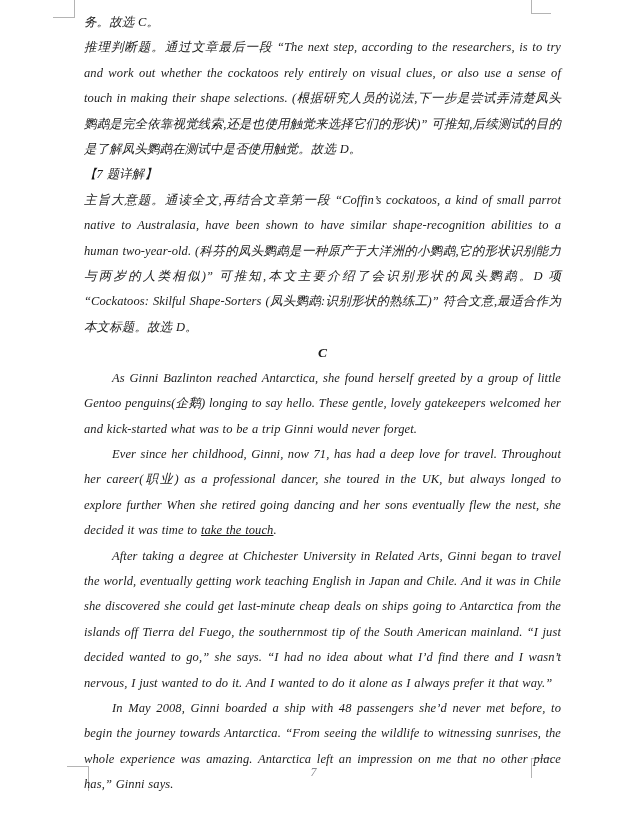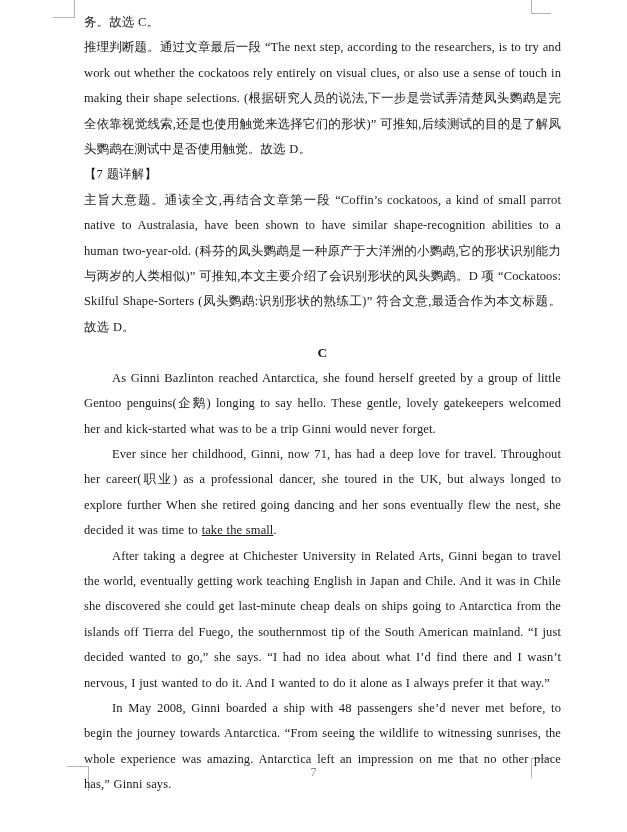--- a/index.html
+++ b/index.html
@@ -8,20 +8,21 @@
     background: #ffffff;
   }
   .doc-page {
     position: relative;
     width: 627px;
     height: 832px;
     background: #ffffff;
     overflow: hidden;
     font-family: "Liberation Serif", "DejaVu Serif", serif;
     color: #1a1a1a;
+    font-style: italic;
   }
   .text-area {
     position: absolute;
     left: 84px;
     top: 10px;
     width: 477px;
   }
   .text-area p {
     margin: 0;
     font-size: 12.5px;
@@ -74,21 +75,21 @@
     <p>推理判断题。通过文章最后一段 “The next step, according to the researchers, is to try and work out whether the cockatoos rely entirely on visual clues, or also use a sense of touch in making their shape selections. (根据研究人员的说法,下一步是尝试弄清楚凤头鹦鹉是完全依靠视觉线索,还是也使用触觉来选择它们的形状)” 可推知,后续测试的目的是了解凤头鹦鹉在测试中是否使用触觉。故选 D。</p>
 
     <p>【7 题详解】</p>
 
     <p>主旨大意题。通读全文,再结合文章第一段 “Coffin’s cockatoos, a kind of small parrot native to Australasia, have been shown to have similar shape-recognition abilities to a human two-year-old. (科芬的凤头鹦鹉是一种原产于大洋洲的小鹦鹉,它的形状识别能力与两岁的人类相似)” 可推知,本文主要介绍了会识别形状的凤头鹦鹉。D 项 “Cockatoos: Skilful Shape-Sorters (凤头鹦鹉:识别形状的熟练工)” 符合文意,最适合作为本文标题。故选 D。</p>
 
     <p class="heading">C</p>
 
     <p class="story">As Ginni Bazlinton reached Antarctica, she found herself greeted by a group of little Gentoo penguins(企鹅) longing to say hello. These gentle, lovely gatekeepers welcomed her and kick-started what was to be a trip Ginni would never forget.</p>
 
-    <p class="story"><span>Ever since her childhood, Ginni, now 71, has had a deep love for travel. Throughout her career(职业) as a professional dancer, she toured in the UK, but always longed to explore further When she retired going dancing and her sons eventually flew the nest, she decided it was time to </span><span class="u">take the small</span><span>.</span></p>
+    <p class="story"><span>Ever since her childhood, Ginni, now 71, has had a deep love for travel. Throughout her career(职业) as a professional dancer, she toured in the UK, but always longed to explore further When she retired going dancing and her sons eventually flew the nest, she decided it was time to </span><span class="u">take the touch</span><span>.</span></p>
 
     <p class="story">After taking a degree at Chichester University in Related Arts, Ginni began to travel the world, eventually getting work teaching English in Japan and Chile. And it was in Chile she discovered she could get last-minute cheap deals on ships going to Antarctica from the islands off Tierra del Fuego, the southernmost tip of the South American mainland. “I just decided wanted to go,” she says. “I had no idea about what I’d find there and I wasn’t nervous, I just wanted to do it. And I wanted to do it alone as I always prefer it that way.”</p>
 
     <p class="story">In May 2008, Ginni boarded a ship with 48 passengers she’d never met before, to begin the journey towards Antarctica. “From seeing the wildlife to witnessing sunrises, the whole experience was amazing. Antarctica left an impression on me that no other place has,” Ginni says.</p>
   </main>
 
   <div class="page-number">7</div>
 </div>
 
 </body></html>

